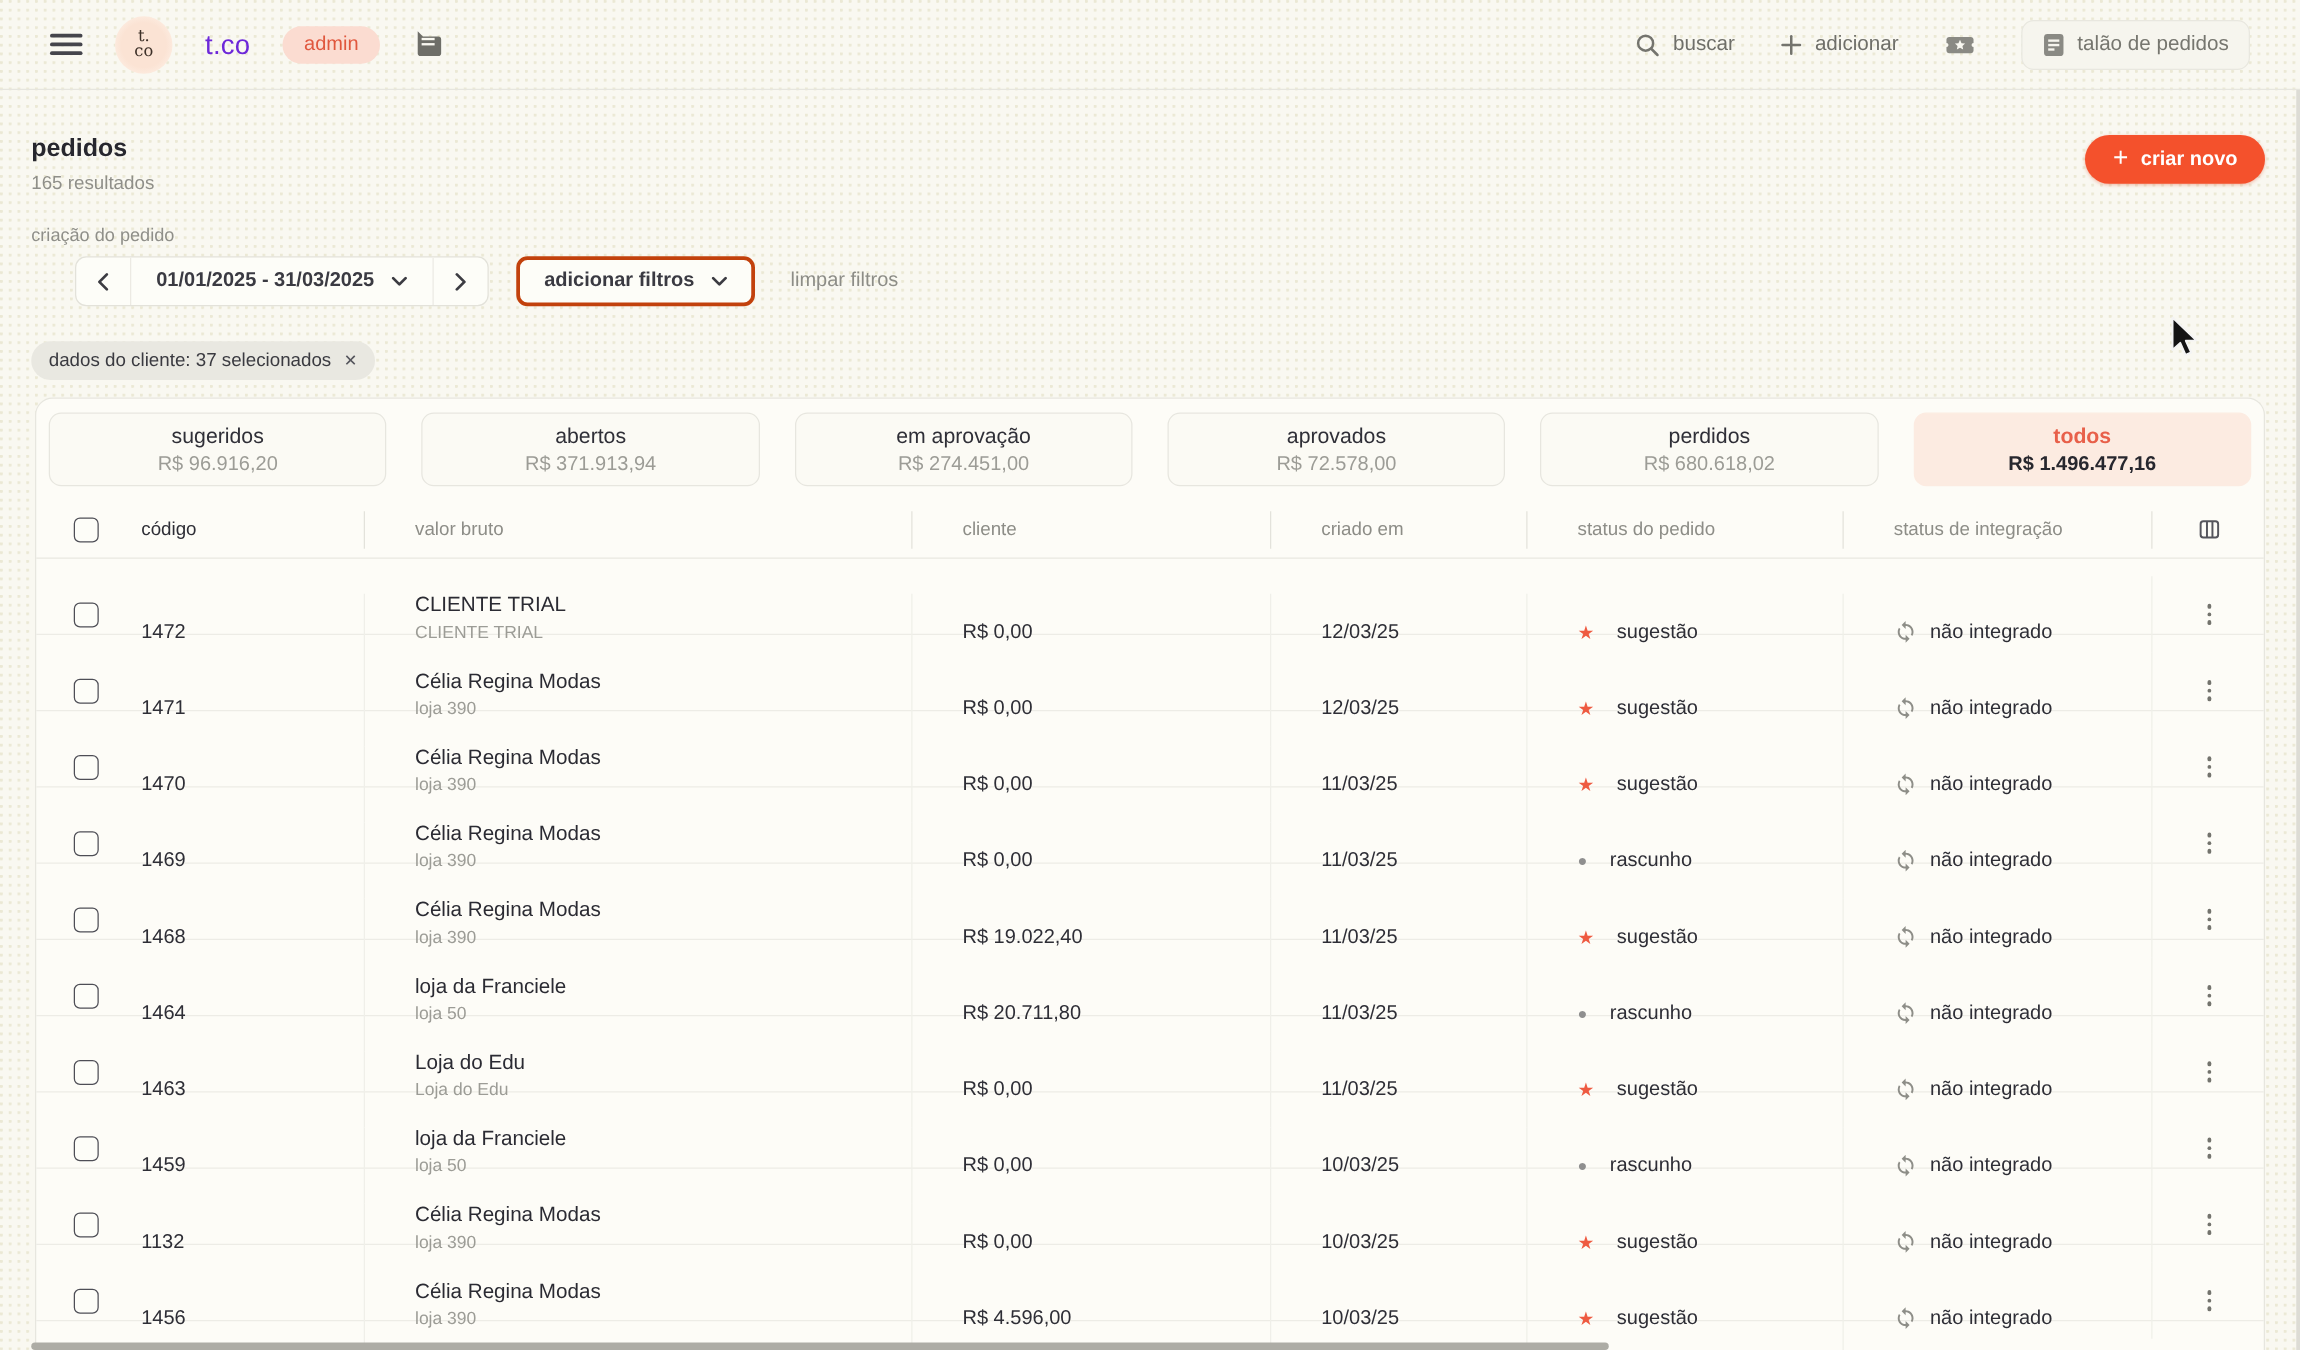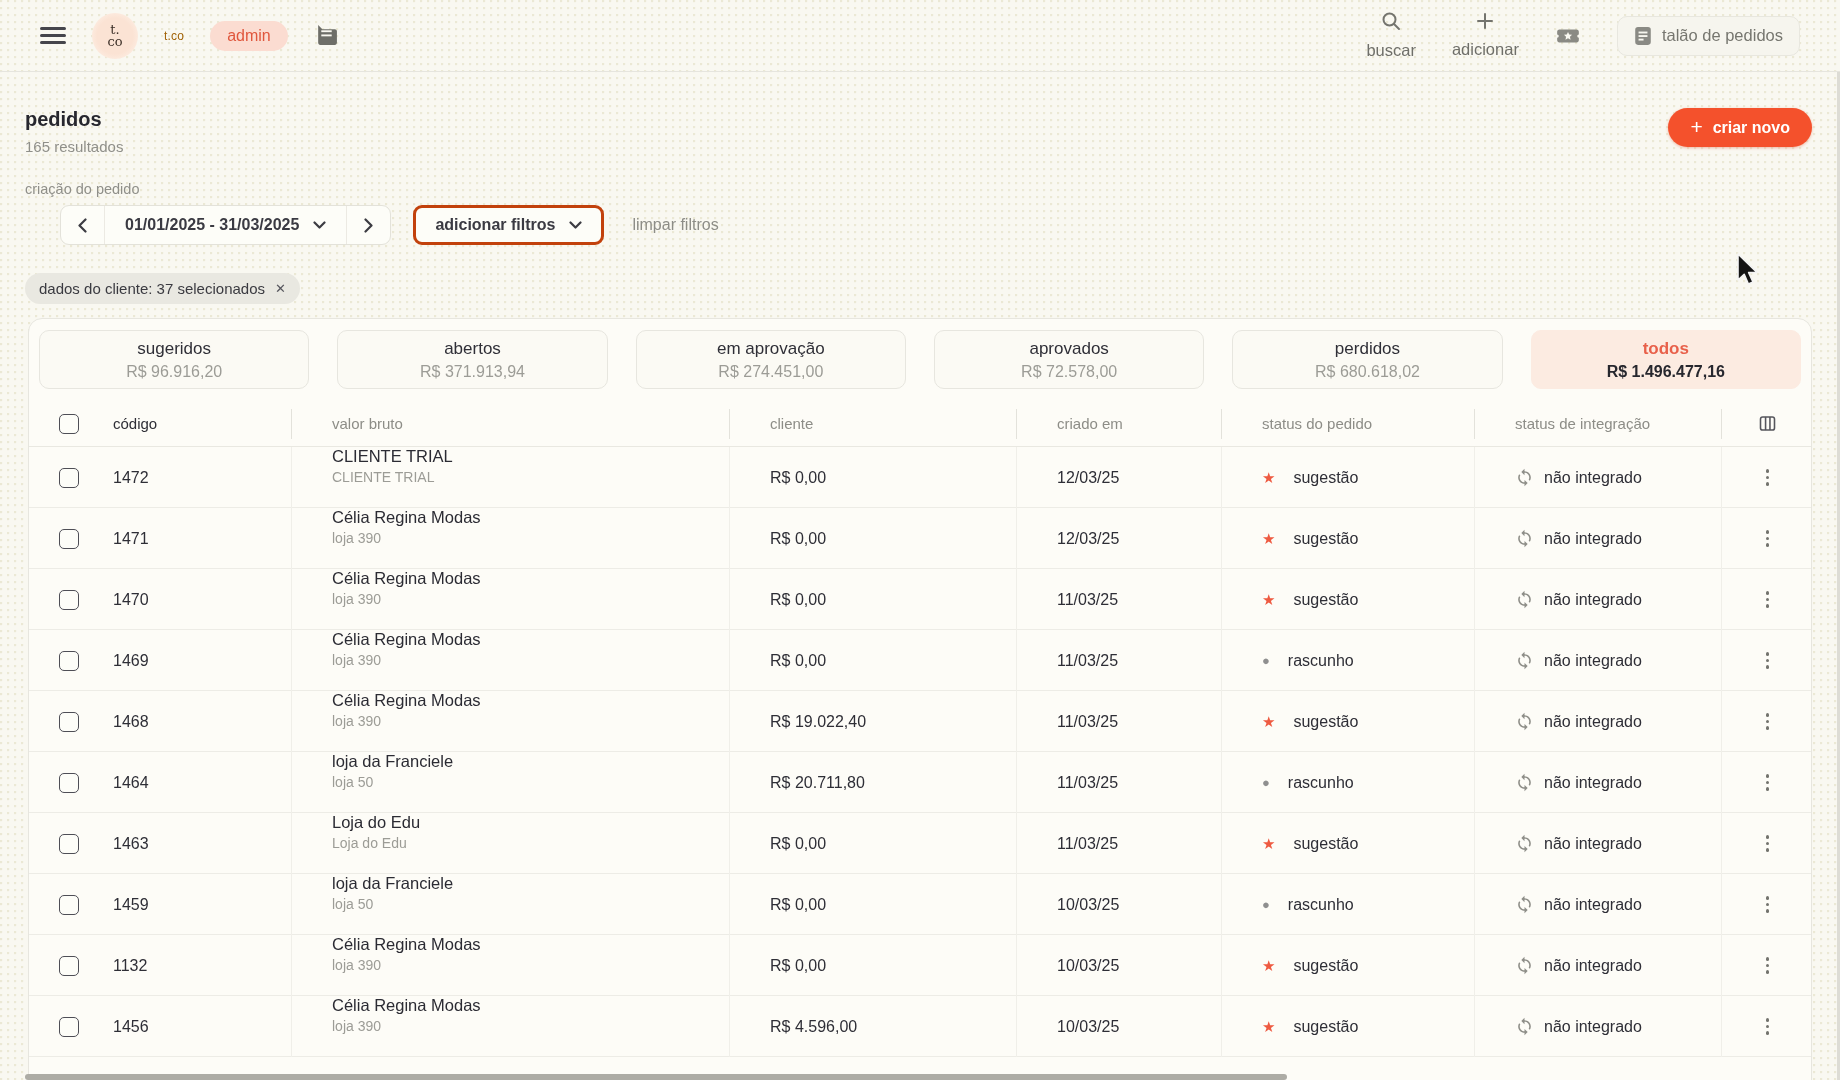--- a/index.html
+++ b/index.html
@@ -20,28 +20,28 @@
   }
   .topbar .left{ display:flex; align-items:center; gap:26px; }
   .hamburger{ width:26px; cursor:pointer; }
   .hamburger span{ display:block; height:2.6px; background:#45454c; border-radius:2px; margin:4.4px 0; }
   .logo-circle{
     width:46px; height:46px; border-radius:50%;
     background:radial-gradient(circle,#fbe3d4 55%, #fdeee3 80%, rgba(253,238,227,0));
     display:flex; flex-direction:column; align-items:center; justify-content:center;
     font-family:"DejaVu Serif", serif; color:#3d3028; line-height:0.85; font-size:13px;
   }
-  .brand{ font-size:12px; color:#a16207; letter-spacing:0.2px; }
+  .brand{ font-size:22px; color:#6d28d9; letter-spacing:0.2px; }
   .badge{
     background:#fbdcd1; color:#e0573d; font-size:16px;
     padding:6px 17px; border-radius:16px;
   }
   .chat-icon svg{ display:block; }
   .topbar .right{ margin-left:auto; display:flex; align-items:center; gap:36px; color:#6f6f69; font-size:16.5px; }
-  .tb-item{ display:flex; align-items:center; gap:10px; cursor:pointer;flex-direction:column; }
+  .tb-item{ display:flex; align-items:center; gap:10px; cursor:pointer; }
   .orderpad-btn{
     display:flex; align-items:center; gap:10px;
     background:#f6f5ee; border:1px solid #e8e7df; border-radius:10px;
     padding:9px 16px; cursor:pointer; color:#76766f;
   }
 
   
   .page-head{ display:flex; align-items:flex-start; padding:36px 28px 0 25px; }
   .page-title{ font-size:20px; font-weight:bold; color:#27272e; }
   .results{ font-size:15px; color:#8f8f89; margin-top:7px; }
@@ -104,21 +104,21 @@
   
   .tgrid{
     display:grid;
     grid-template-columns:56px 206px 438px 287px 205px 253px 247px 92px;
     align-items:center;
   }
   .thead{ height:46px; color:#8d8d87; font-size:15px; border-bottom:1px solid #e9e8e1; }
   .thead .cell{ padding-left:40px; }
   .thead .sep{ border-left:1px solid #e3e2db; height:30px; display:flex; align-items:center; }
   .trow{ height:61px; border-bottom:1px solid #edece6; font-size:16px; cursor:pointer; }
-  .trow .cell{ padding-left:40px; }
+  .trow .cell{ padding-left:40px;margin-top:28px; }
   .trow .sep{ border-left:1px solid #f0efe9; height:61px; display:flex; align-items:center; }
   .cb-cell{ display:flex; justify-content:flex-end; padding-right:6px; }
   .checkbox{
     width:20px; height:20px; border:1.7px solid #4e4e56; border-radius:5px;
     background:#fdfdf8; cursor:pointer;
   }
   .code-cell{ padding-left:28px !important; color:#2e2e36; }
   .client-name{ color:#2b2b33; font-size:16.5px; }
   .client-sub{ color:#9c9c96; font-size:14px; margin-top:3px; }
   .status-cell{ gap:9px; }

